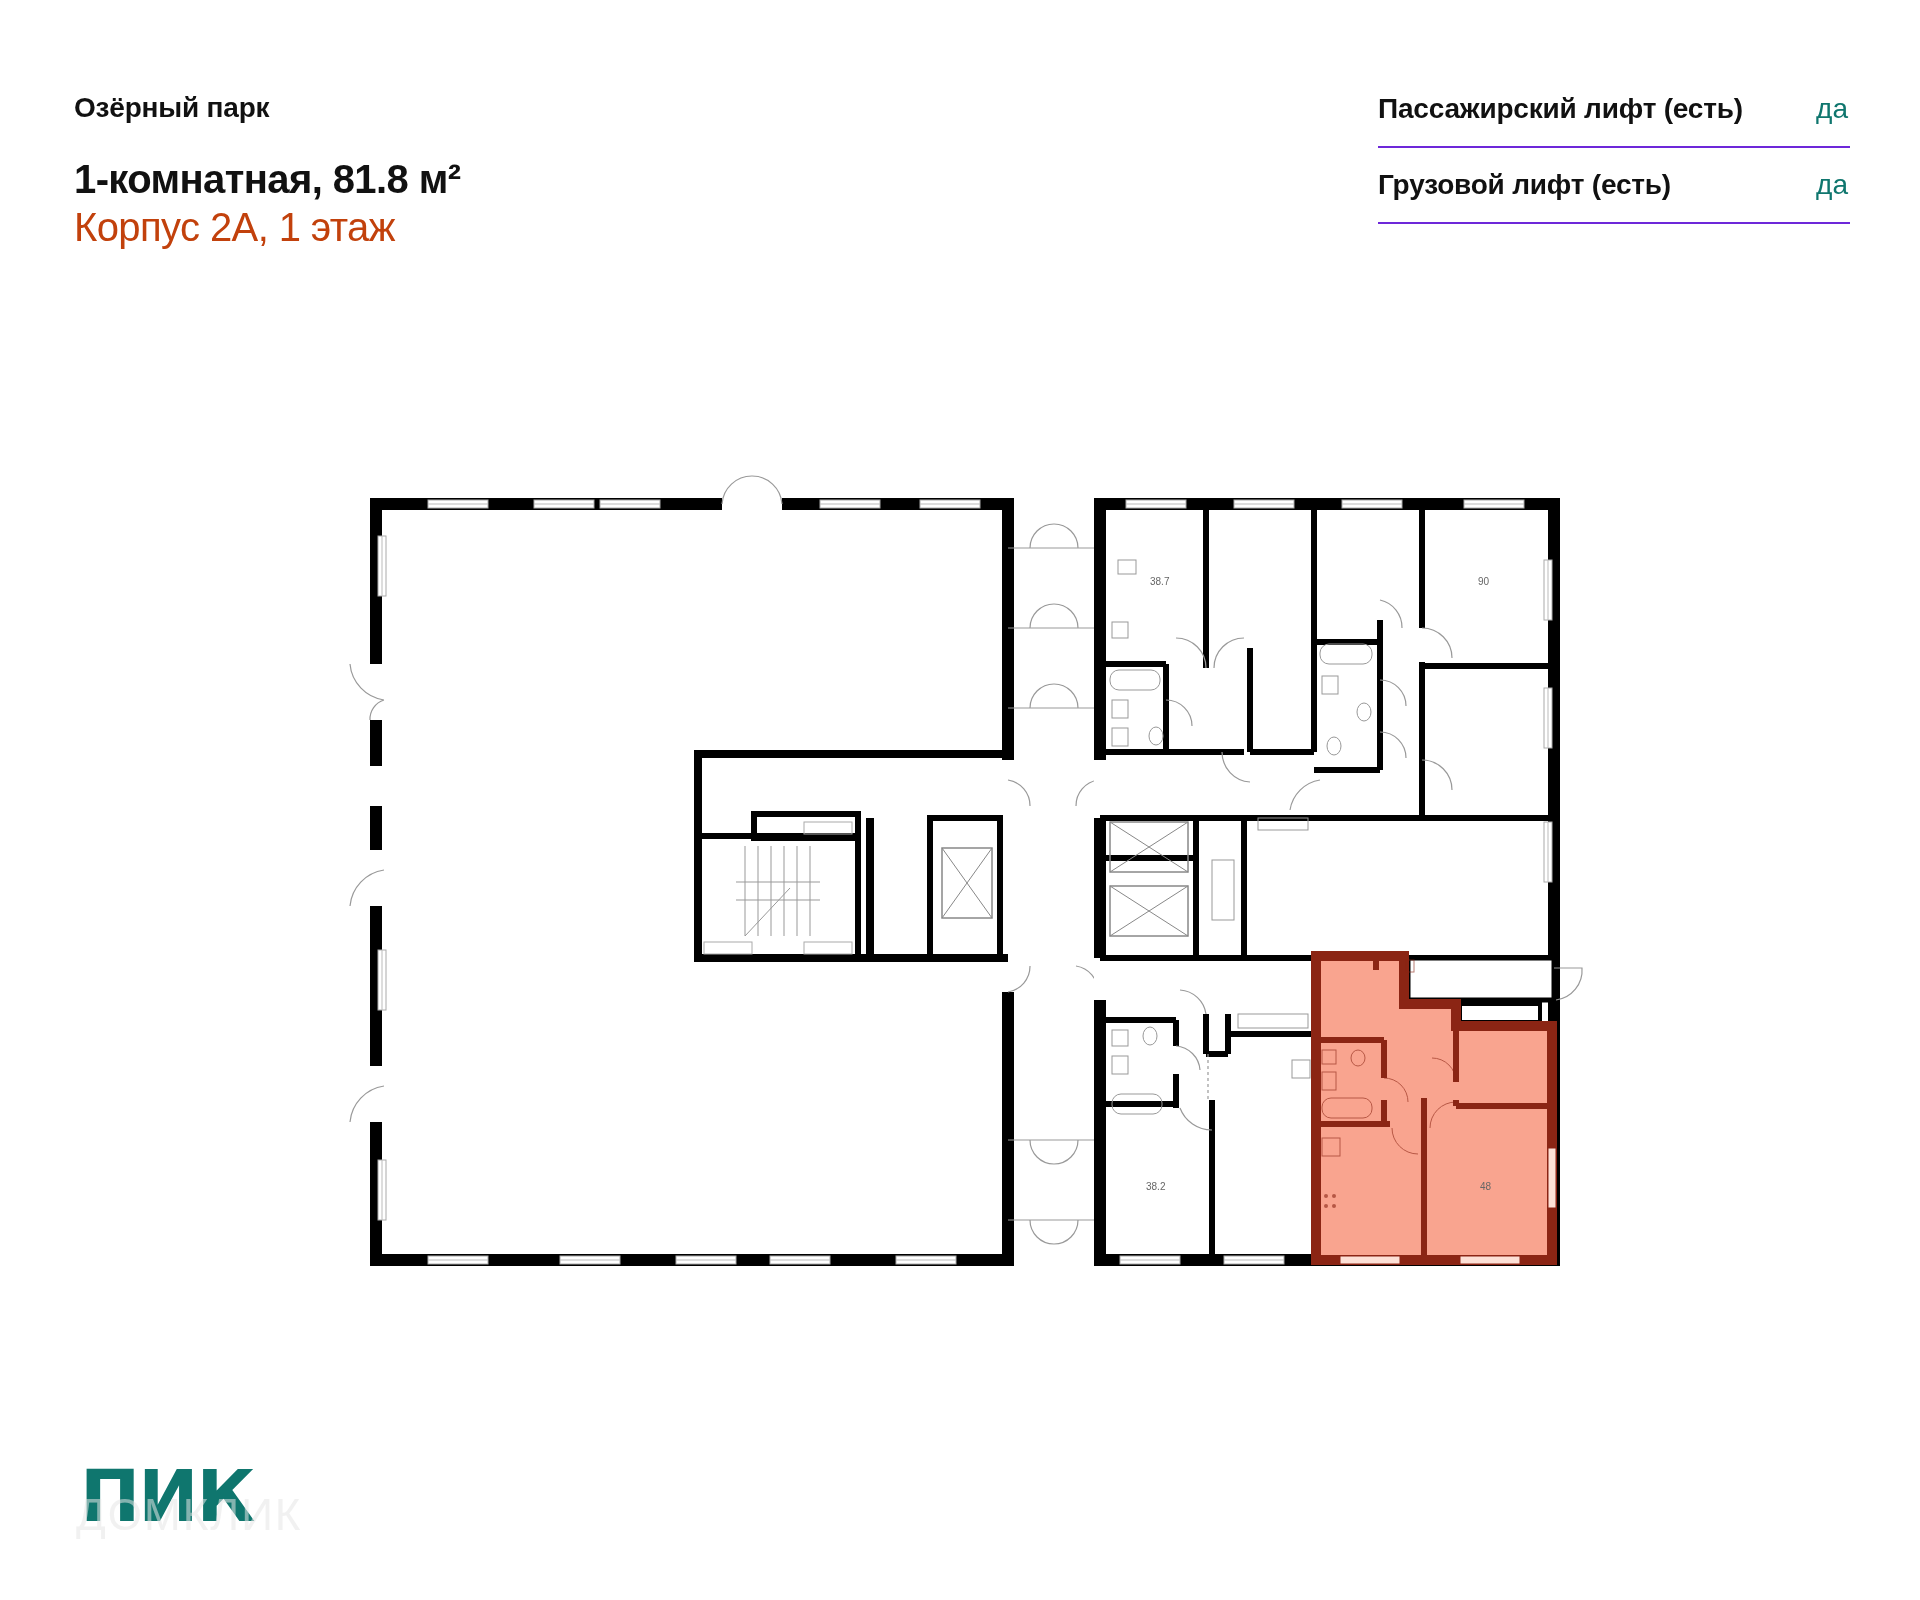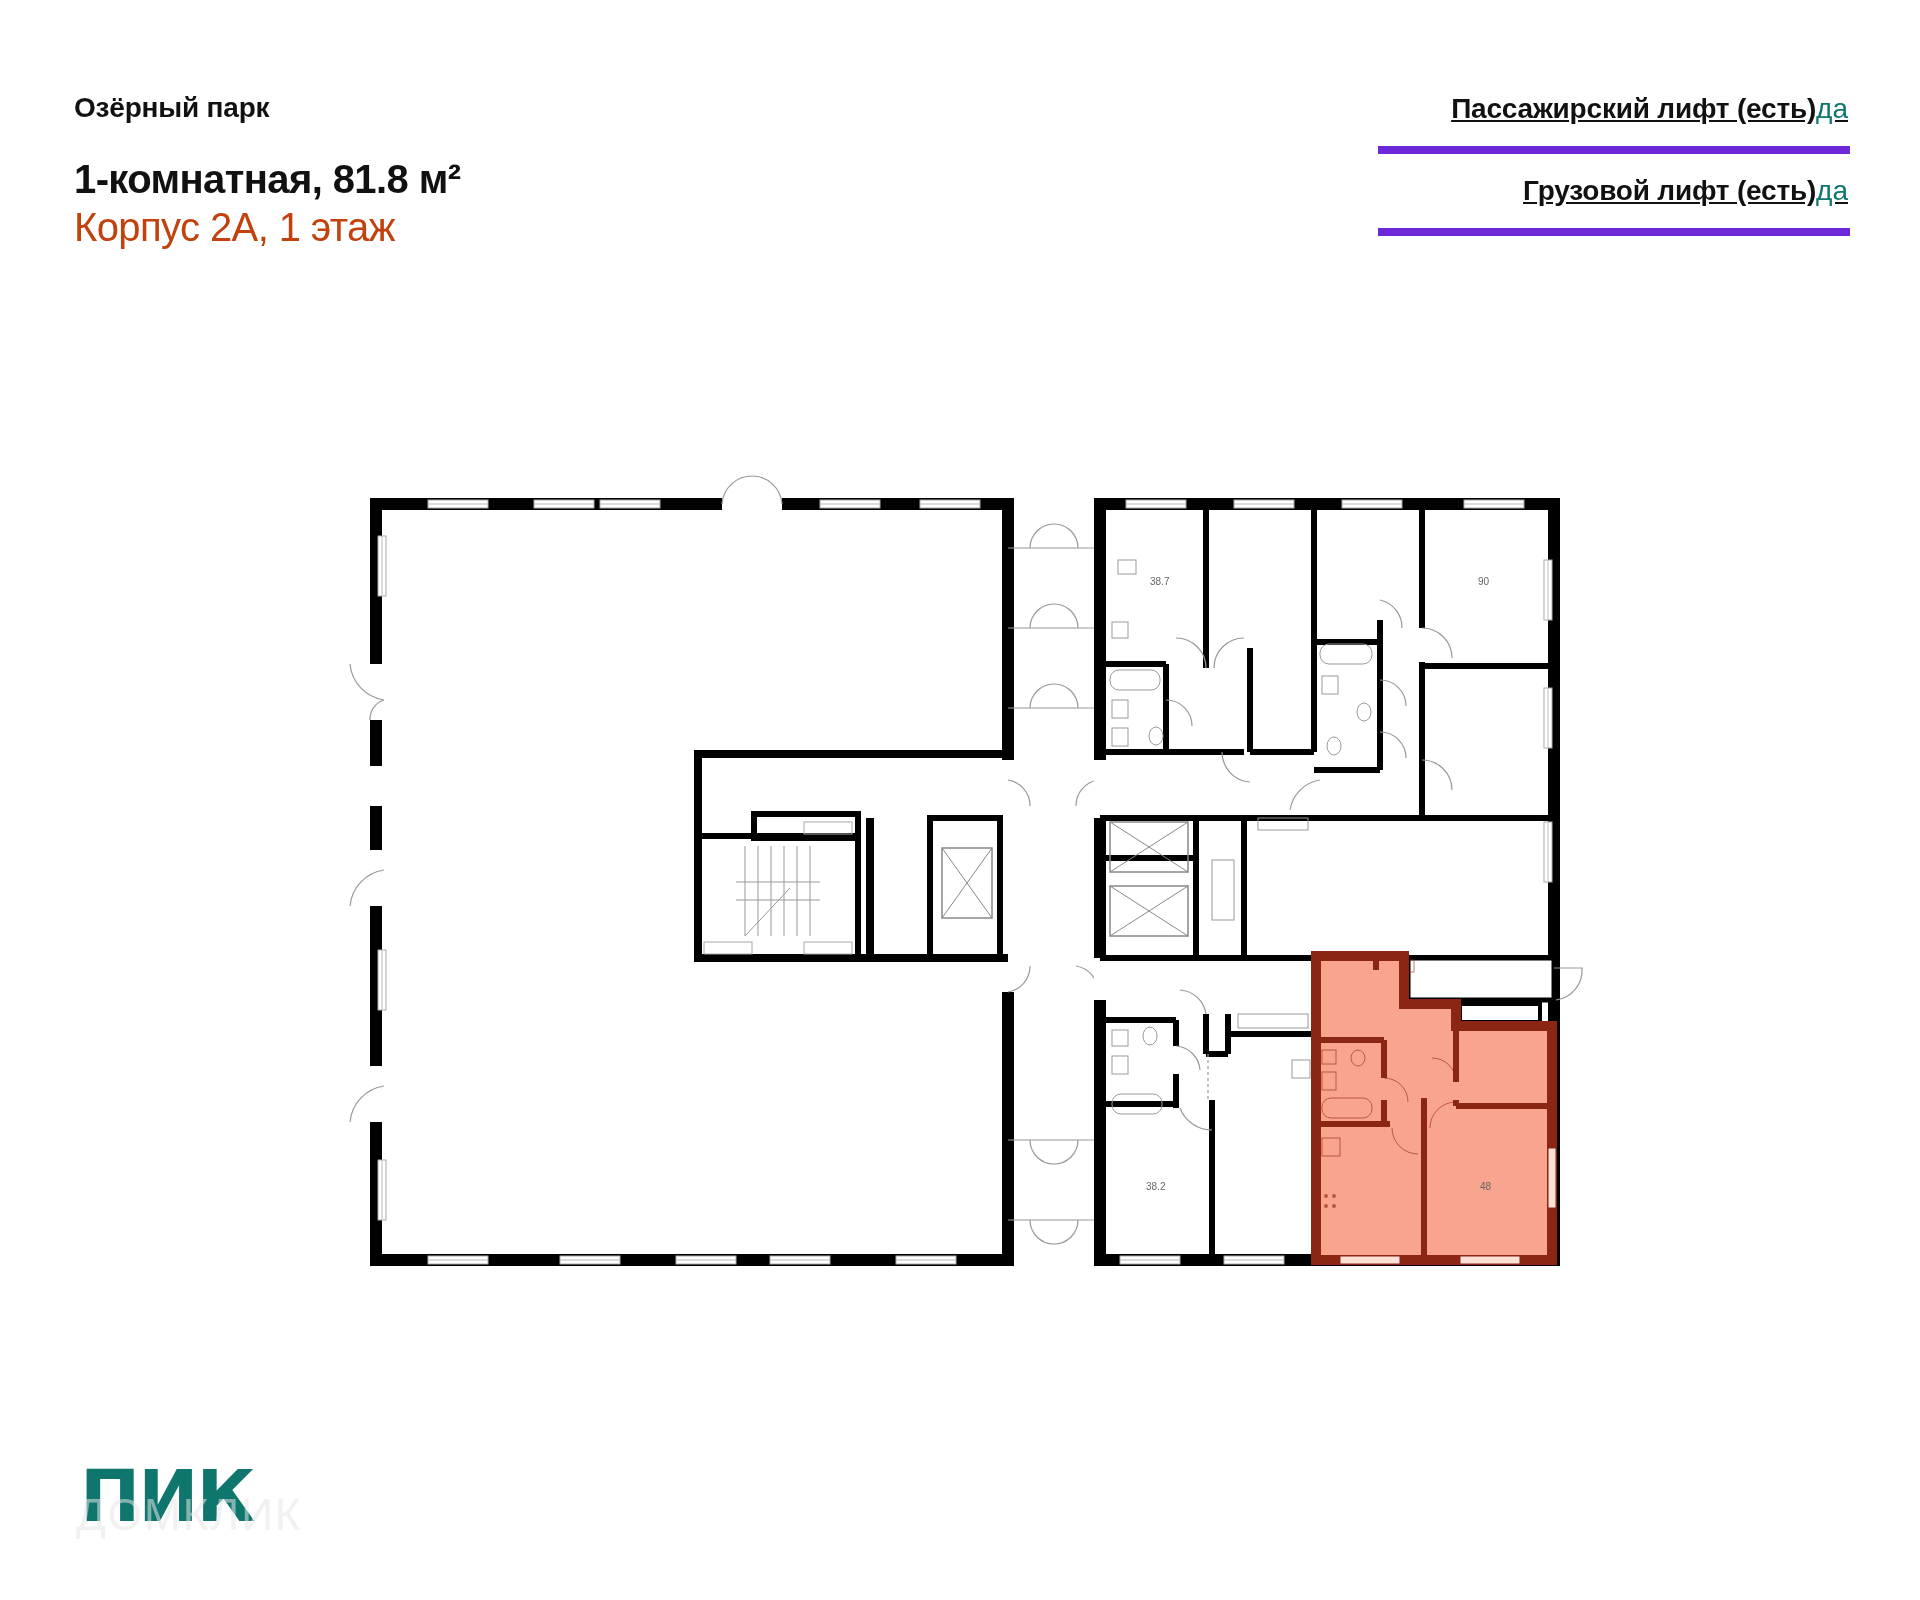--- a/index.html
+++ b/index.html
@@ -3,22 +3,22 @@
 <meta charset="utf-8">
 <style>
   html, body { margin: 0; padding: 0; background: #ffffff; }
   body { width: 1920px; height: 1600px; position: relative; overflow: hidden;
          font-family: "Liberation Sans", "DejaVu Sans", sans-serif; color: #111; }
   .header-left { position: absolute; left: 74px; top: 82px; margin-top: 6px; }
   .project { font-size: 28px; font-weight: 700; letter-spacing: -0.2px; color: #111; line-height: 40px; }
   .title { margin-top: 28px; font-size: 40px; font-weight: 700; letter-spacing: -0.6px; color: #111; line-height: 46px; }
   .subtitle { font-size: 40px; font-weight: 400; letter-spacing: -0.6px; color: #c2410c; line-height: 50px; }
   .specs { position: absolute; left: 1378px; top: 72px; width: 472px; }
-  .spec-row { display: flex; justify-content: flex-end; align-items: center;
-              height: 74px; border-bottom: 8px solid #6d28d9; text-decoration: underline; }
+  .spec-row { display: flex; justify-content: space-between; align-items: center;
+              height: 74px; border-bottom: 2px solid #6d28d9; }
   .spec-label { font-size: 28px; font-weight: 700; color: #111; letter-spacing: -0.2px; }
   .spec-value { font-size: 28px; color: #0f766e; padding-right: 2px; }
   .plan { position: absolute; left: 0; top: 0; width: 1920px; height: 1600px; }
   .logo { position: absolute; left: 80px; top: 1466px; }
   .logo-text { font-size: 72px; font-weight: 900; color: #0f766e; letter-spacing: -2px; line-height: 60px; font-family: "DejaVu Sans", sans-serif; }
   .watermark { position: absolute; left: 76px; top: 1490px; font-size: 44px; font-weight: 400;
                color: rgba(230,230,230,0.55); letter-spacing: 2px; }
   .room-label { font-size: 10px; fill: #666; font-family: "Liberation Sans", sans-serif; }
 </style>
 </head>

